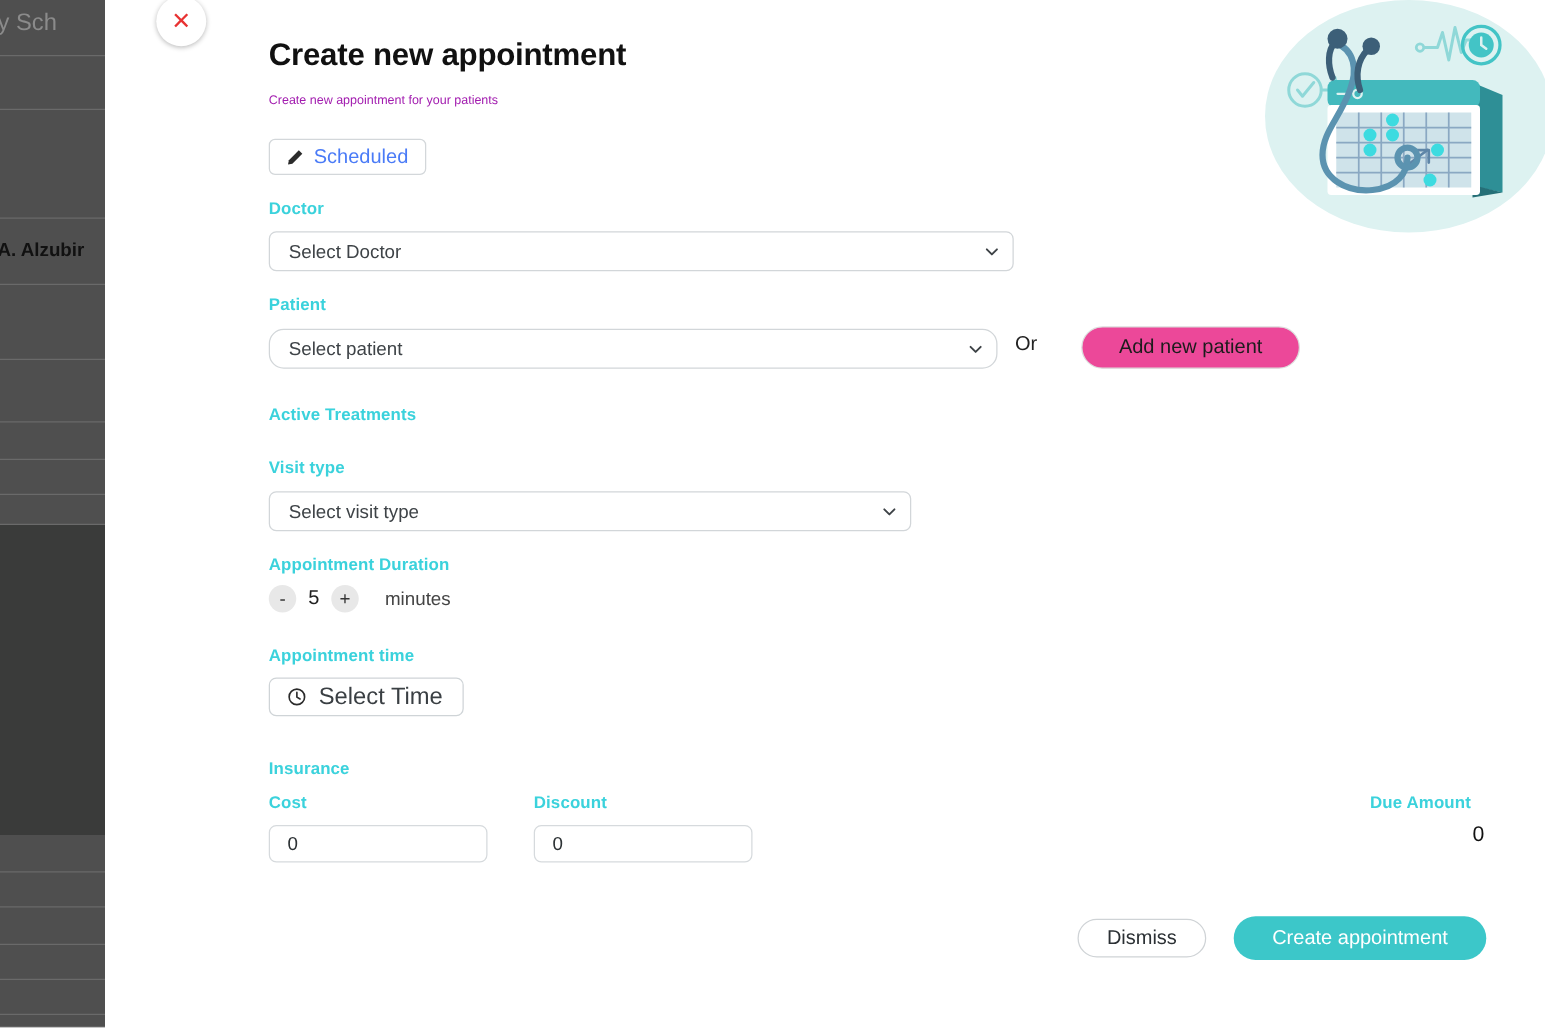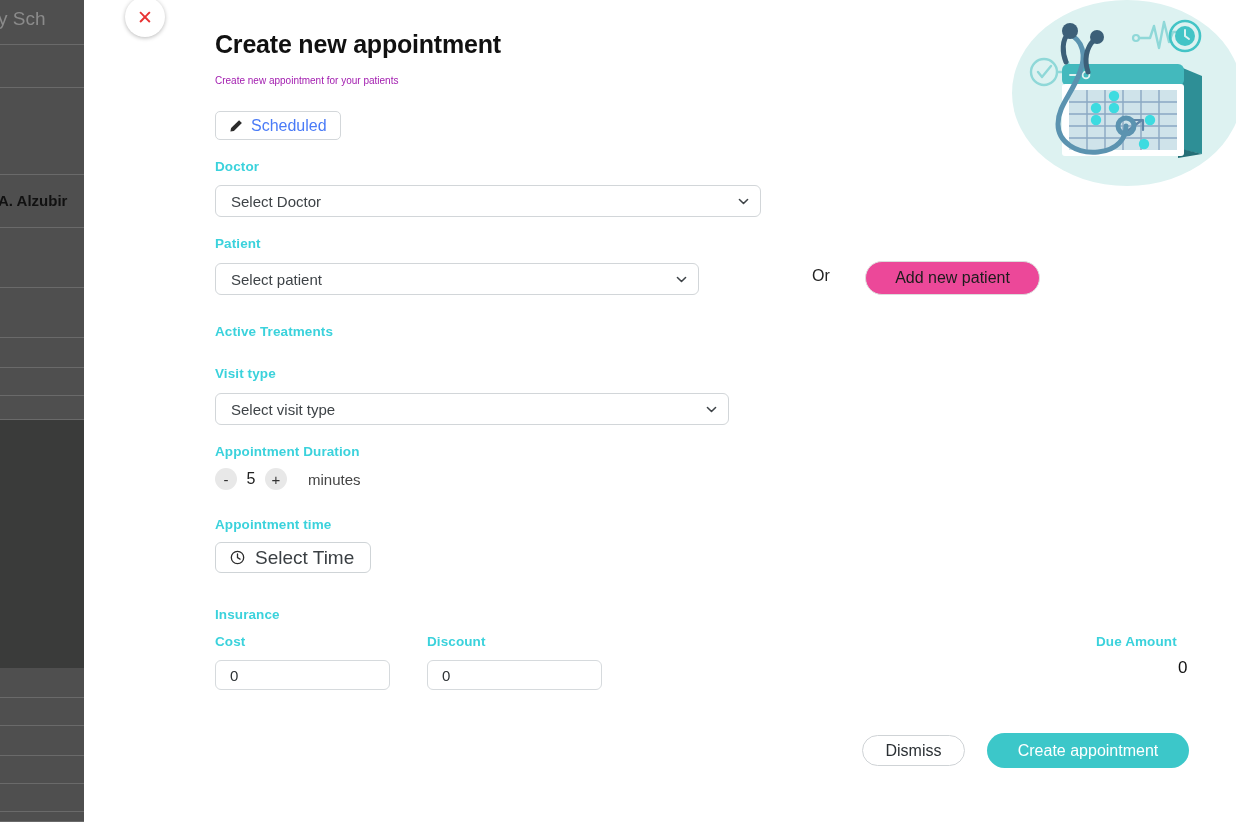--- a/index.html
+++ b/index.html
@@ -364,29 +364,29 @@
   <div class="m-sub">Create new appointment for your patients</div>
 
   <div class="status-pill">
     <svg width="14" height="14" viewBox="0 0 16 16">
       <path d="M11.5 1.3 L14.7 4.5 L5.6 13.6 L1.6 14.4 L2.4 10.4 Z" fill="#2b2b2b"></path>
     </svg>
     <span class="lbl">Scheduled</span>
   </div>
 
   <div class="field-label" style="left:131px;top:159px;">Doctor</div>
-  <div class="sel" style="left:131px;top:185px;width:546px;">
+  <div class="sel" style="left:131px;top:185px;width:596px;">
     <span class="v">Select Doctor</span>
     <svg class="chev" viewBox="0 0 16 16">
       <path d="M3 5.5 L8 10.5 L13 5.5" fill="none" stroke="#3e4347" stroke-width="1.9" stroke-linecap="round" stroke-linejoin="round"></path>
     </svg>
   </div>
 
   <div class="field-label" style="left:131px;top:236px;">Patient</div>
-  <div class="sel" style="left:131px;top:263px;width:484px;">
+  <div class="sel" style="left:131px;top:263px;width:583px;border-radius:12px;">
     <span class="v">Select patient</span>
     <svg class="chev" viewBox="0 0 16 16">
       <path d="M3 5.5 L8 10.5 L13 5.5" fill="none" stroke="#3e4347" stroke-width="1.9" stroke-linecap="round" stroke-linejoin="round"></path>
     </svg>
   </div>
   <div class="or-text">Or</div>
   <div class="pill-btn" id="add-new-patient">Add new patient</div>
 
   <div class="field-label" style="left:131px;top:324px;">Active Treatments</div>
 

